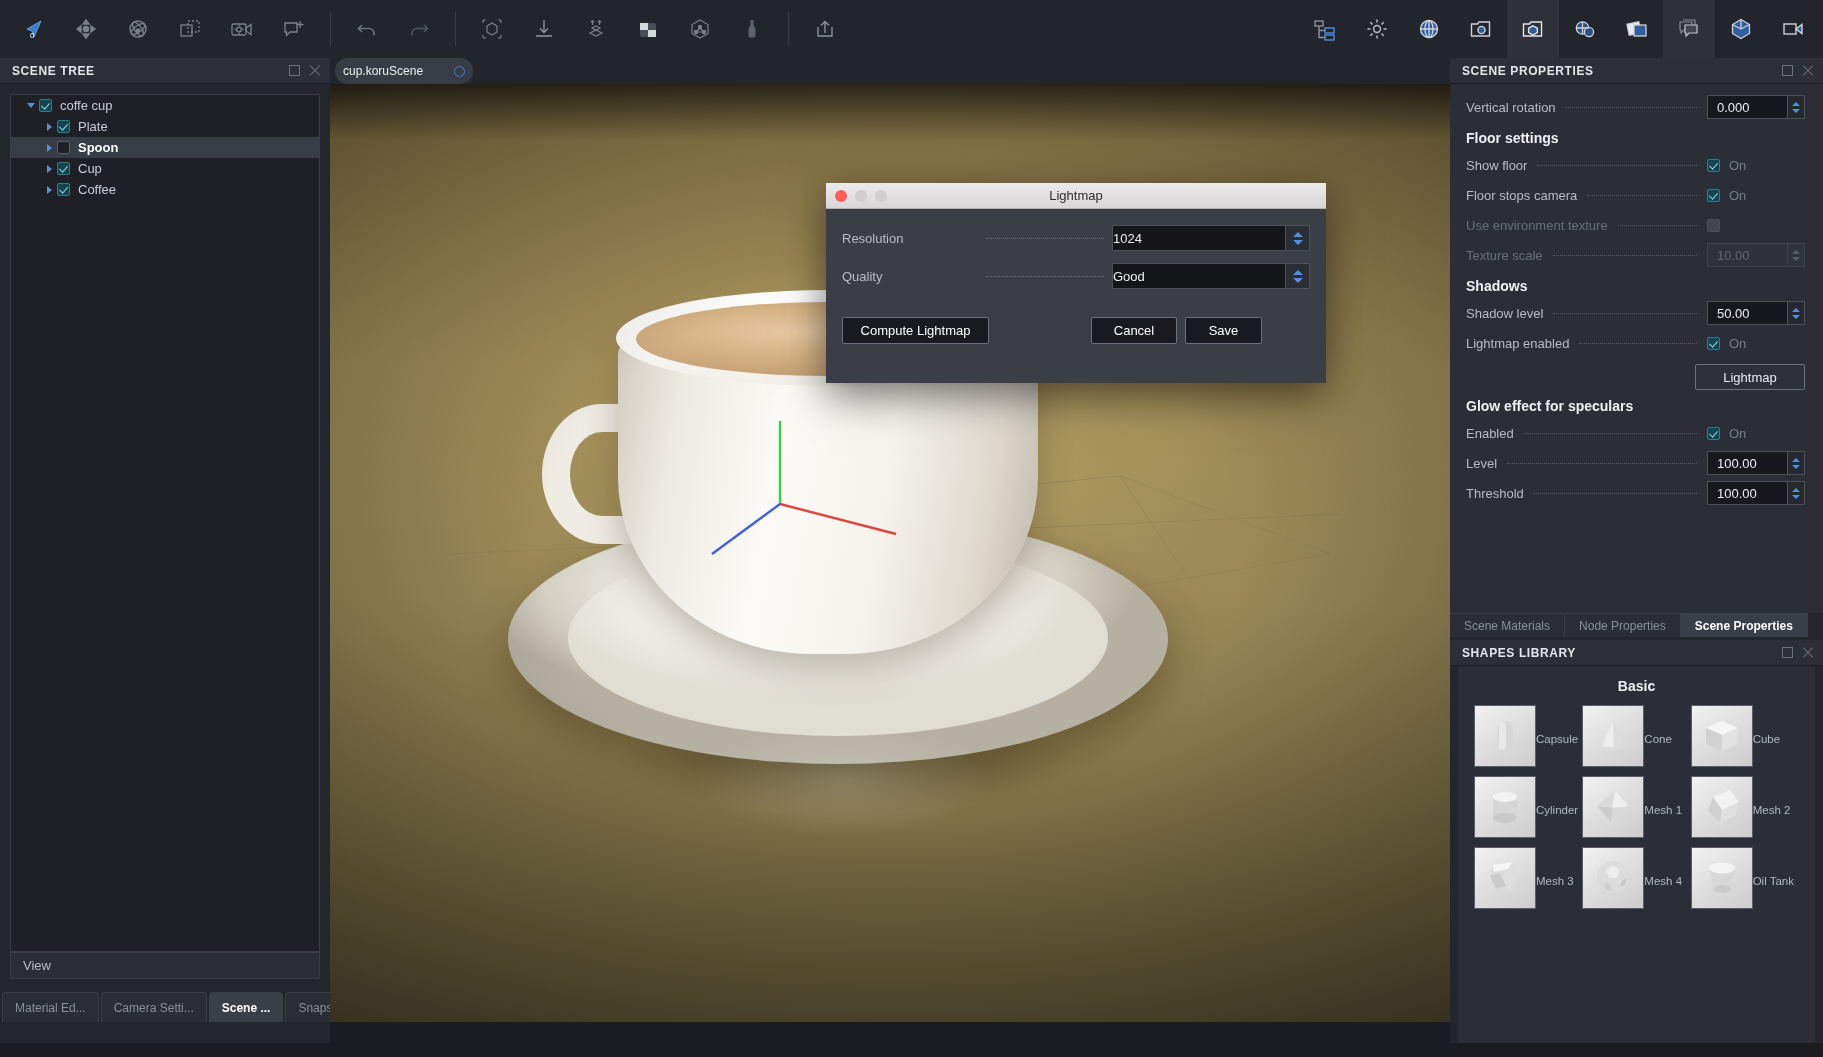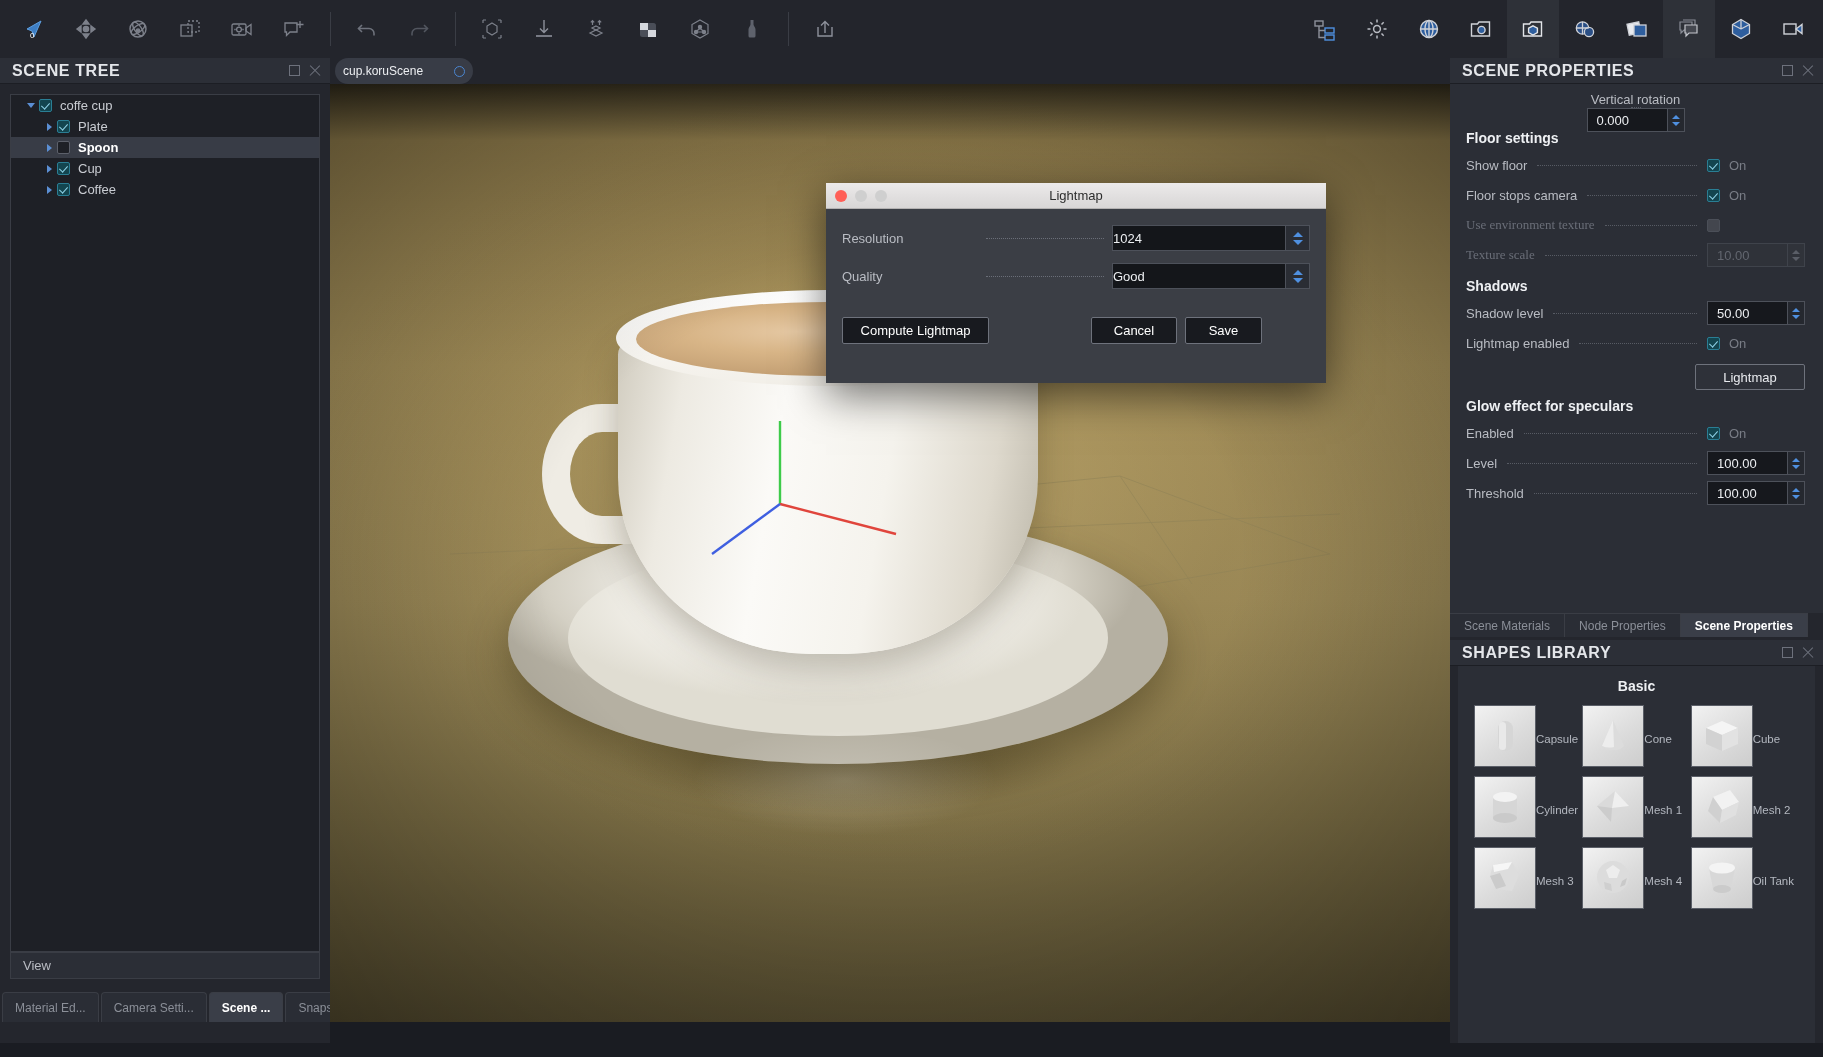--- a/index.html
+++ b/index.html
@@ -30,21 +30,21 @@
   
   .left-panel {
     position:absolute; left:0; top:58px; width:330px; height:999px;
     background:#24262d;
   }
   .panel-head {
     height:26px; background:#2c2f37; display:flex; align-items:center;
     padding:0 8px 0 12px; border-bottom:1px solid #1c1e24;
   }
   .panel-title {
-    font-size:16px; font-weight:bold; color:#e4e6ea; letter-spacing:0.6px;
+    font-size:12px; font-weight:bold; color:#e4e6ea; letter-spacing:0.6px;
   }
   .panel-head-btns { margin-left:auto; display:flex; gap:8px; align-items:center; }
   .ph-sq { width:11px; height:11px; border:1.4px solid #6d717c; cursor:pointer; }
   .ph-x { width:14px; height:14px; position:relative; cursor:pointer; }
   .ph-x::before, .ph-x::after {
     content:""; position:absolute; left:0; top:6px; width:14px; height:1.4px; background:#6d717c;
   }
   .ph-x::before { transform:rotate(45deg); }
   .ph-x::after { transform:rotate(-45deg); }
 
@@ -227,21 +227,21 @@
     background:#24262d;
   }
   .props-area {
     position:absolute; left:0; top:26px; width:373px; height:529px;
     background:#2b2e36; overflow:hidden;
   }
   .prop-row {
     height:30px; display:flex; align-items:center; padding:0 18px 0 16px;
   }
   .prop-label { font-size:13px; color:#b9bcc3; white-space:nowrap; }
-  .prop-label.dim { color:#6a6e78;font-family:Liberation Serif, serif; }
+  .prop-label.dim { color:#6a6e78; }
   .prop-dots { flex:1; border-top:1px dotted #575b64; margin:0 10px; min-width:10px; }
   .spin {
     width:98px; height:24px; background:#16181d; border:1px solid #4d515a;
     display:flex; align-items:center; position:relative; flex:none; cursor:text;
   }
   .spin.dim { background:#2f3239; border-color:#3f434b; }
   .spin span { font-size:13px; color:#eceef1; padding-left:9px; }
   .spin.dim span { color:#62666f; }
   .spin-st {
     position:absolute; right:0; top:0; width:17px; height:100%;
@@ -648,21 +648,21 @@
     <div class="panel-head">
       <div class="panel-title">SCENE PROPERTIES</div>
       <div class="panel-head-btns">
         <div class="ph-sq"></div>
         <div class="ph-x"></div>
       </div>
     </div>
 
     <div class="props-area">
 
-      <div class="prop-row" style="margin-top:8px;flex-direction:column;">
+      <div class="prop-row" style="margin-top:8px;">
         <div class="prop-label">Vertical rotation</div>
         <div class="prop-dots"></div>
         <div class="spin">
           <span>0.000</span>
           <div class="spin-st">
             <div class="ar-up-s"></div>
               <div class="ar-dn-s"></div>
           </div>
         </div>
       </div>

